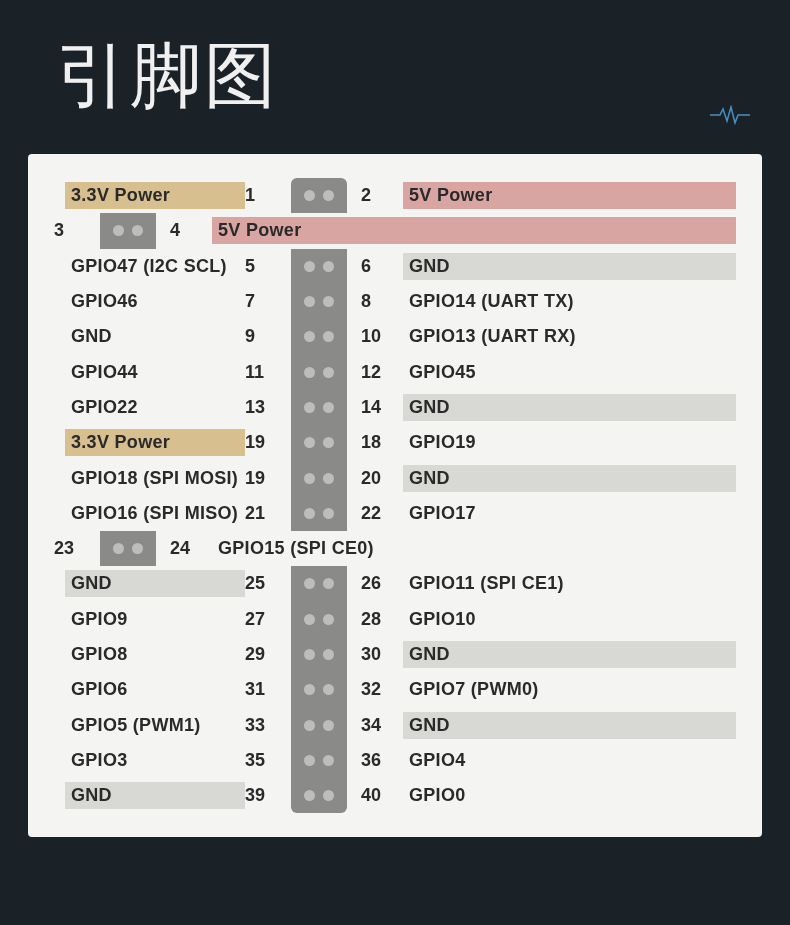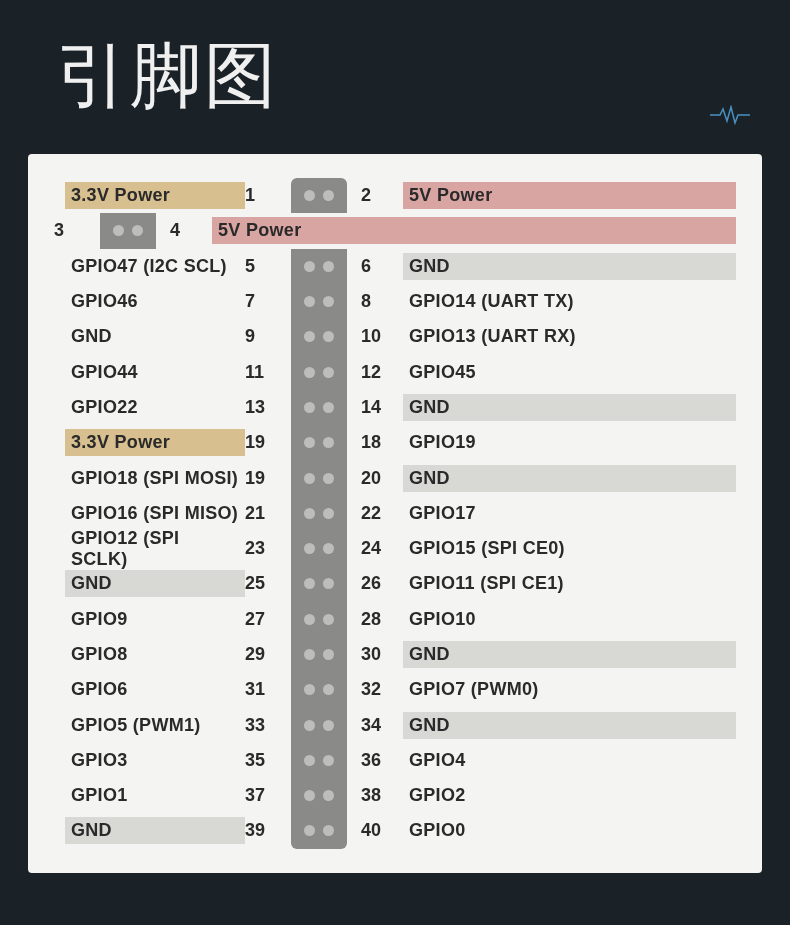--- a/index.html
+++ b/index.html
@@ -221,21 +221,20 @@
         <div class="header-strip">
           <div class="strip-inner">
             <div class="dot"></div>
             <div class="dot"></div>
           </div>
         </div>
         <div class="cell-rightnum">22</div>
         <div class="cell-right">GPIO17</div>
       </div>
       <div class="row">
-        <div class="cell-left">GPIO12 (SPI SCLK)</div>
         <div class="cell-leftnum">23</div>
         <div class="header-strip">
           <div class="strip-inner">
             <div class="dot"></div>
             <div class="dot"></div>
           </div>
         </div>
         <div class="cell-rightnum">24</div>
         <div class="cell-right">GPIO15 (SPI CE0)</div>
       </div>
@@ -303,32 +302,20 @@
         <div class="cell-left">GPIO3</div>
         <div class="cell-leftnum">35</div>
         <div class="header-strip">
           <div class="strip-inner">
             <div class="dot"></div>
             <div class="dot"></div>
           </div>
         </div>
         <div class="cell-rightnum">36</div>
         <div class="cell-right">GPIO4</div>
-      </div>
-      <div class="row">
-        <div class="cell-left">GPIO1</div>
-        <div class="cell-leftnum">37</div>
-        <div class="header-strip">
-          <div class="strip-inner">
-            <div class="dot"></div>
-            <div class="dot"></div>
-          </div>
-        </div>
-        <div class="cell-rightnum">38</div>
-        <div class="cell-right">GPIO2</div>
       </div>
       <div class="row">
         <div class="cell-left hl-gray">GND</div>
         <div class="cell-leftnum">39</div>
         <div class="header-strip">
           <div class="strip-inner">
             <div class="dot"></div>
             <div class="dot"></div>
           </div>
         </div>

